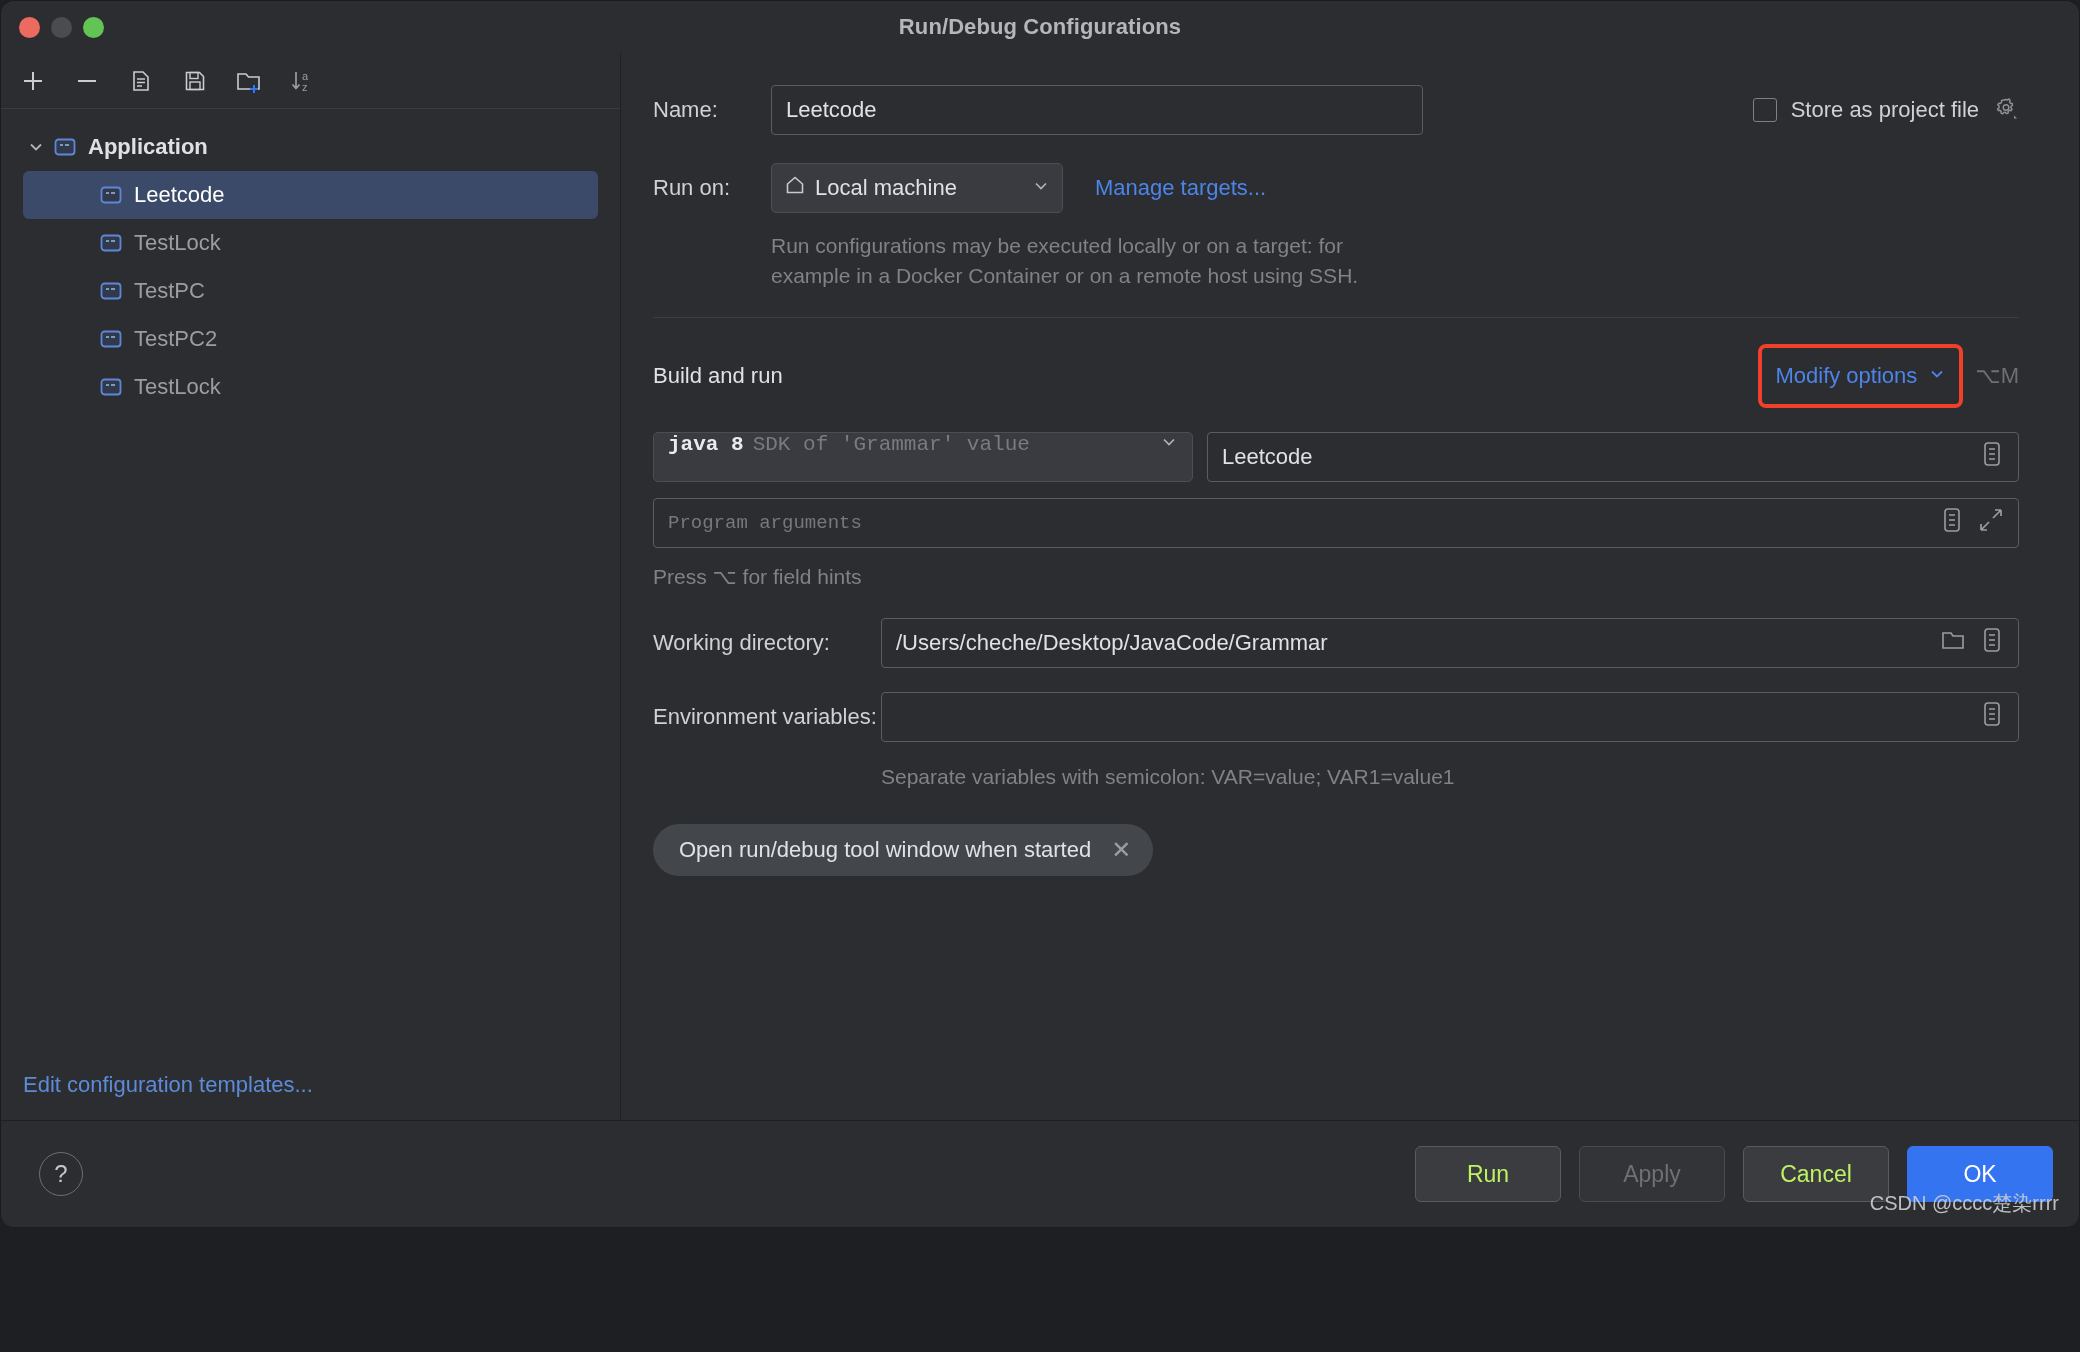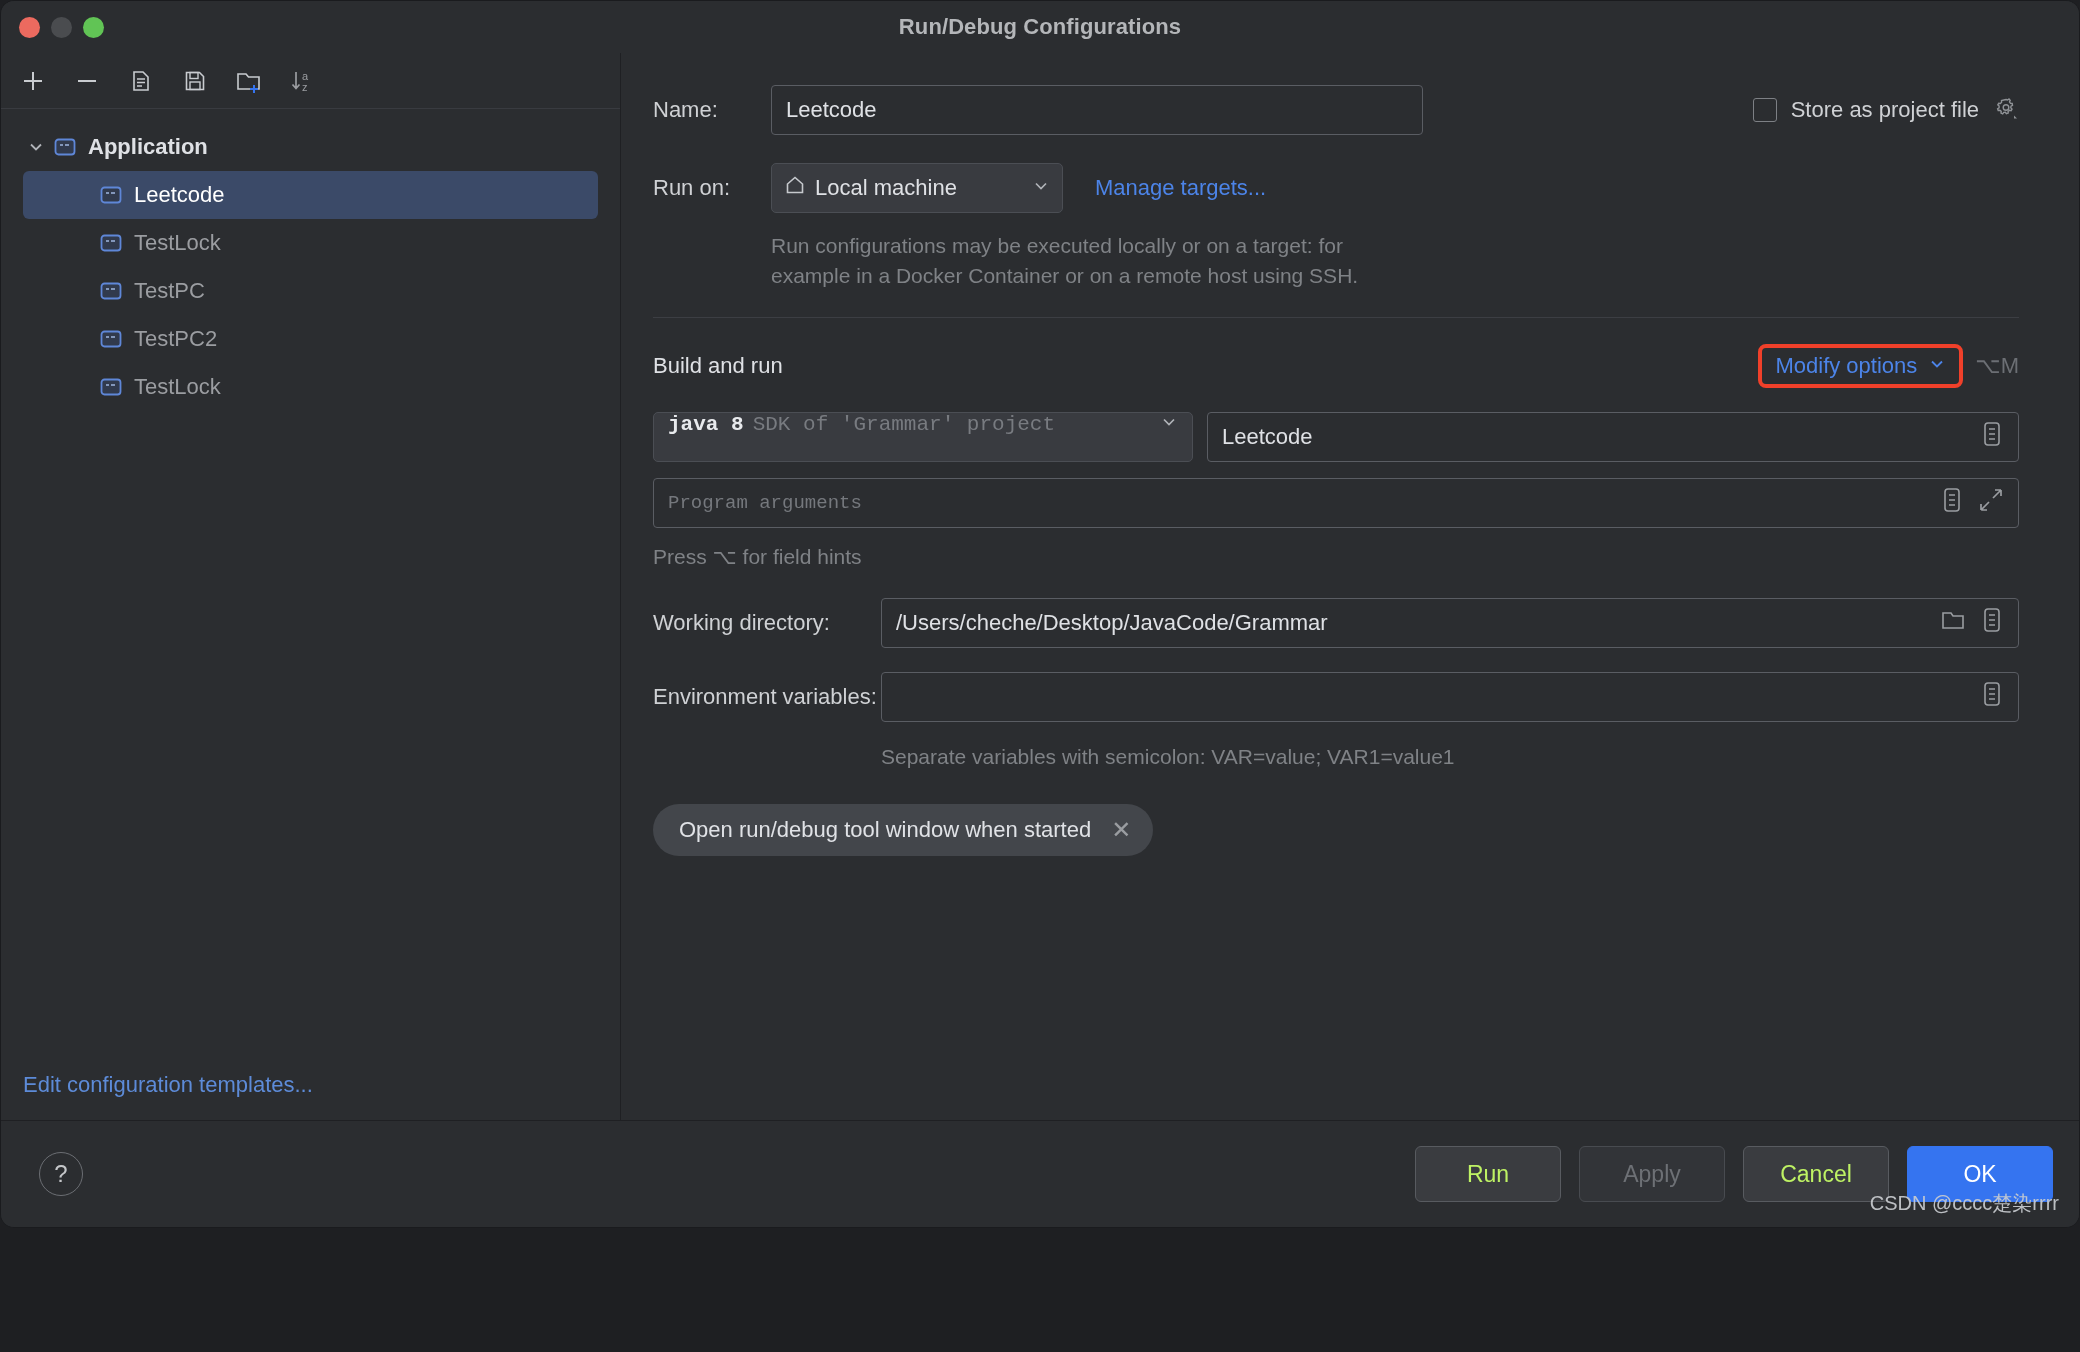--- a/index.html
+++ b/index.html
@@ -195,21 +195,21 @@
 
   #modify-wrap {
     margin-left: auto;
     display: flex;
     align-items: center;
     gap: 12px;
   }
   #modify-btn {
     border: 4px solid #f0402a;
     border-radius: 8px;
-    padding: 5px 13px;
+    padding: 15px 13px;
     display: flex;
     align-items: center;
     gap: 11px;
     color: #4c84e8;
     font-size: 22px;
   }
   #modify-shortcut {
     color: #6c6f74;
     font-size: 22px;
   }
@@ -491,21 +491,21 @@
               </svg>
           </span>
         </div>
         <div id="modify-shortcut">⌥M</div>
       </div>
     </div>
 
     <div class="row" style="margin-top:24px;gap:14px">
       <div class="sdk-combo">
         <span class="sdk-name">java 8</span>
-        <span class="sdk-desc">SDK of 'Grammar' project</span>
+        <span class="sdk-desc">SDK of 'Grammar' value</span>
         <span class="caret">
           <svg width="18" height="18" viewBox="0 0 18 18">
               <path d="M4 6.5l5 5 5-5" stroke="#b0b3b8" stroke-width="1.7" fill="none"></path>
             </svg>
         </span>
       </div>
       <div class="txtfield" style="flex:1">
         <span>Leetcode</span>
         <span class="field-icons">
           <span>

